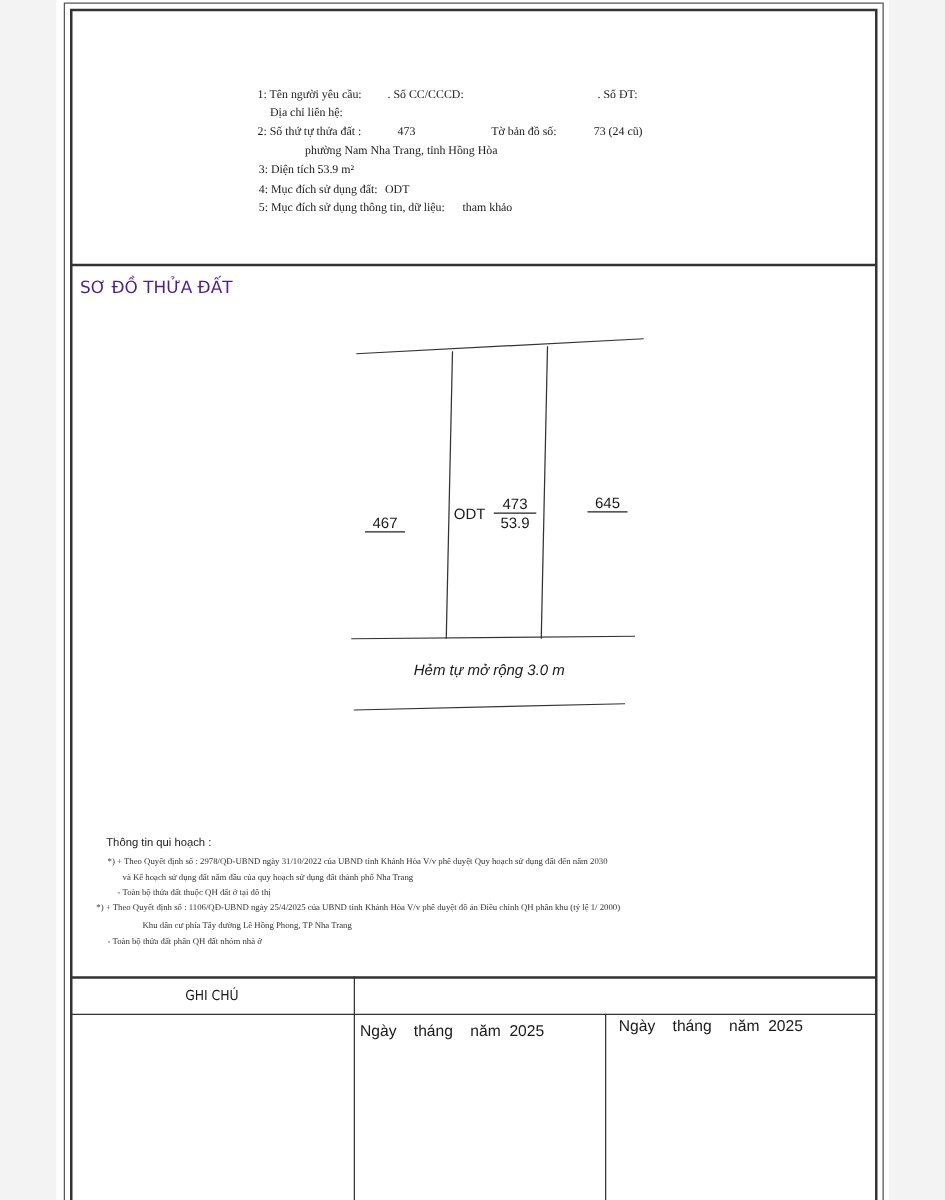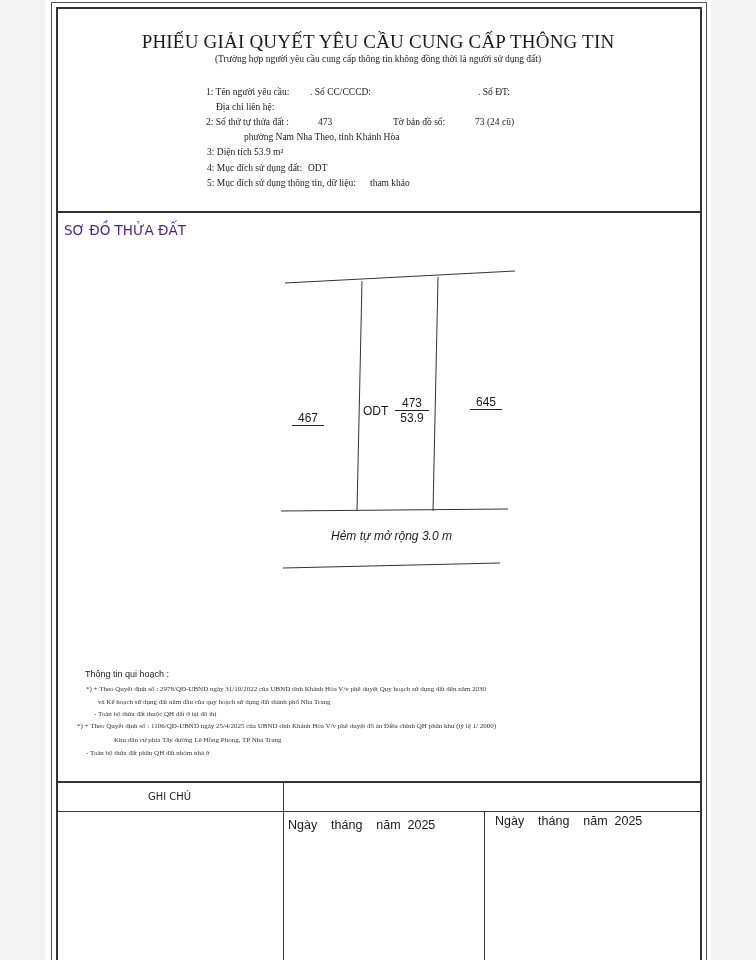--- a/index.html
+++ b/index.html
@@ -3,55 +3,53 @@
 <meta charset="utf-8">
 <style>
   html,body{margin:0;padding:0;}
   body{width:756px;height:960px;background:#f3f3f3;position:relative;overflow:hidden;font-family:"Liberation Serif",serif;color:#1a1a1a;}
   .page{position:absolute;left:45px;top:0;width:666px;height:960px;background:#fff;}
   .frame-outer{position:absolute;left:51px;top:2px;width:654px;height:970px;border:1px solid #555;}
   .frame-inner{position:absolute;left:56px;top:7px;width:642px;height:970px;border:2px solid #333;}
   .header{position:absolute;left:56px;top:7px;width:644px;height:204px;border-bottom:2px solid #333;}
   .title{position:absolute;left:0;width:100%;top:24px;text-align:center;font-size:19px;letter-spacing:0.2px;}
   .subtitle{position:absolute;left:0;width:100%;top:47px;text-align:center;font-size:9.5px;}
-  .row{position:absolute;font-size:9.5px;white-space:nowrap;margin-top:16px;}
+  .row{position:absolute;font-size:9.5px;white-space:nowrap;}
   .warn{position:absolute;left:0;width:100%;top:173px;text-align:center;font-size:10px;font-weight:bold;}
   .sec-title{position:absolute;left:64px;top:222px;font-size:13.5px;font-family:"DejaVu Sans",sans-serif;color:#4c1d95;}
   svg.map{position:absolute;left:0;top:0;}
   .lbl{position:absolute;font-family:"Liberation Sans",sans-serif;font-size:12px;font-style:italic;}
   .lbl-u{border-bottom:1px solid #222;padding:0 6px;}
   .plan{position:absolute;font-size:7px;white-space:nowrap;color:#333;}
   .plan-h{position:absolute;left:85px;top:669px;font-family:"Liberation Sans",sans-serif;font-size:9px;}
   .tbl-line{position:absolute;background:#333;}
   .note{position:absolute;left:56px;top:782px;width:227px;height:29px;text-align:center;line-height:29px;font-size:11px;font-family:"DejaVu Sans Condensed","DejaVu Sans",sans-serif;}
   .date{position:absolute;font-family:"Liberation Sans",sans-serif;font-size:12.5px;white-space:pre;}
 </style>
 </head>
 <body>
 
 <div class="page"></div>
 <div class="frame-outer"></div>
 <div class="frame-inner"></div>
 
 <div class="header">
-  <div class="title">PHIẾU GIẢI QUYẾT YÊU CẦU CUNG CẤP THÔNG TIN</div>
-  <div class="subtitle">(Trường hợp người yêu cầu cung cấp thông tin không đồng thời là người sử dụng đất)</div>
 
   <div class="row" style="left:150px;top:64px;">1: Tên người yêu cầu:</div>
   <div class="row" style="left:254px;top:64px;">. Số CC/CCCD:</div>
   <div class="row" style="left:422px;top:64px;">. Số ĐT:</div>
 
   <div class="row" style="left:160px;top:79px;">Địa chỉ liên hệ:</div>
 
   <div class="row" style="left:150px;top:94px;">2: Số thứ tự thửa đất :</div>
   <div class="row" style="left:262px;top:94px;">473</div>
   <div class="row" style="left:337px;top:94px;">Tờ bản đồ số:</div>
   <div class="row" style="left:419px;top:94px;">73 (24 cũ)</div>
 
-  <div class="row" style="left:188px;top:109px;">phường Nam Nha Theo, tỉnh Khánh Hòa</div>
+  <div class="row" style="left:188px;top:109px;">phường Nam Nha Trang, tỉnh Hồng Hòa</div>
 
   <div class="row" style="left:151px;top:124px;">3: Diện tích :</div>
   <div class="row" style="left:198px;top:124px;">53.9 m²</div>
 
   <div class="row" style="left:151px;top:140px;">4: Mục đích sử dụng đất:</div>
   <div class="row" style="left:252px;top:140px;">ODT</div>
 
   <div class="row" style="left:151px;top:155px;">5: Mục đích sử dụng thông tin, dữ liệu:</div>
   <div class="row" style="left:314px;top:155px;">tham khảo</div>
 

